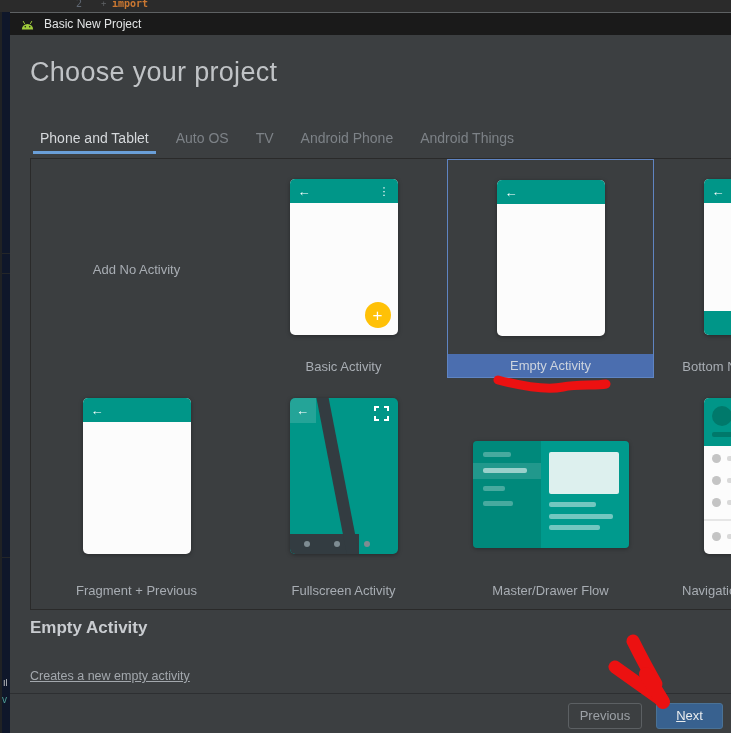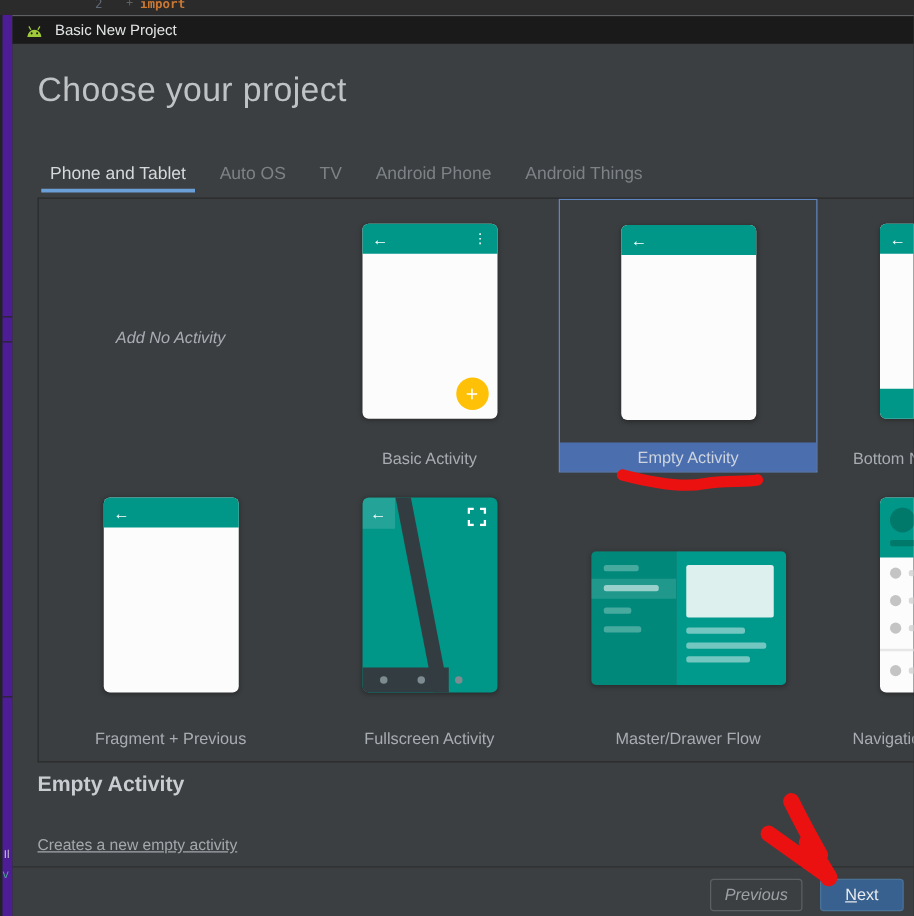--- a/index.html
+++ b/index.html
@@ -8,21 +8,21 @@
     background:#2B2B2B;
     font-family:"Liberation Sans",sans-serif;
     -webkit-font-smoothing:antialiased;
   }
   
   .editor-strip{position:absolute;left:0;top:0;width:731px;height:12px;background:#2B2B2B;overflow:hidden;}
   .editor-strip .lineno{position:absolute;left:76px;top:-2px;color:#5F6772;font:10px "DejaVu Sans Mono",monospace;}
   .editor-strip .fold{position:absolute;left:101px;top:-2px;color:#5F6265;font:9px "DejaVu Sans Mono",monospace;}
   .editor-strip .kw{position:absolute;left:112px;top:-2px;color:#CB7832;font:bold 10px "DejaVu Sans Mono",monospace;}
   
-  .gutter-strip{position:absolute;left:0;top:12px;width:10px;height:721px;background:#4c1d95;border-left:2px solid #202224;box-sizing:border-box;overflow:hidden;}
+  .gutter-strip{position:absolute;left:0;top:12px;width:10px;height:721px;background:#0f172a;border-left:2px solid #202224;box-sizing:border-box;overflow:hidden;}
   .gutter-strip .hl{position:absolute;left:0;width:10px;height:1px;background:#242628;}
   .gutter-mark-top{position:absolute;left:1px;top:666px;color:#C6C8C9;font:9px "Liberation Sans",sans-serif;}
   .gutter-mark-bottom{position:absolute;left:0px;top:682px;color:#4F9E96;font:10px "Liberation Sans",sans-serif;}
   
   .dialog{position:absolute;left:10px;top:12px;width:721px;height:721px;background:#3C3F41;border-top:1px solid #5E6163;box-sizing:border-box;}
   .titlebar{position:absolute;left:0;top:0;width:721px;height:22px;background:#1A1A1A;display:flex;align-items:center;}
   .titlebar .app-icon{width:15px;height:13px;margin-left:10px;margin-right:9px;}
   .titlebar .title{color:#E2E4E5;font-size:12px;}
   .page-heading{position:absolute;left:20px;top:44px;font-size:27px;font-weight:300;color:#C0C3C6;letter-spacing:.3px;}
   
@@ -30,21 +30,21 @@
   .tab{position:relative;padding:5px 7px 0 7px;margin-right:13px;font-size:14px;color:#7D8287;cursor:default;}
   .tab.active{color:#D6D9DC;}
   .tab.active::after{content:"";position:absolute;left:0;right:0;bottom:1px;height:3px;background:var(--tab-underline);}
   
   .panel{position:absolute;left:20px;top:145px;width:702px;height:452px;background:#3B3E40;border:1px solid #2A2A2A;box-sizing:border-box;overflow:hidden;}
   .cell{position:absolute;width:207px;height:219px;box-sizing:border-box;}
   .cell.row2{height:232px;}
   .cell.selected{border:1px solid #5F84C2;}
   .cell-label{position:absolute;top:200px;left:0;width:100%;text-align:center;font-size:13px;color:#A8ADB3;white-space:nowrap;}
   .cell.row2 .cell-label{top:205px;}
-  .cell--center .cell-label{top:103px;font-style:italic;}
+  .cell--center .cell-label{top:103px;}
   .sel-bar{position:absolute;left:0;right:0;bottom:0;height:23px;background:var(--selection-blue);display:flex;align-items:center;justify-content:center;}
   .sel-bar .cell-label{position:static;color:#CDD4DE;}
   
   .phone{position:absolute;top:20px;left:50%;transform:translateX(-50%);width:108px;height:156px;background:#FCFCFC;border-radius:5px;box-shadow:0 1px 4px rgba(0,0,0,.35);}
   .appbar{height:24px;background:var(--teal);border-radius:5px 5px 0 0;display:flex;align-items:center;justify-content:space-between;padding:0 8px;box-sizing:border-box;color:#fff;}
   .back-glyph{font-size:13px;line-height:1;color:#fff;}
   .menu-dots{font-size:11px;line-height:1;color:#fff;}
   .fab{position:absolute;right:7px;top:123px;width:26px;height:26px;border-radius:50%;background:var(--fab-amber);color:#fff;display:flex;align-items:center;justify-content:center;font-size:17px;line-height:1;}
   .bottombar{position:absolute;left:0;right:0;bottom:0;height:24px;background:var(--teal);border-radius:0 0 5px 5px;}
   
@@ -67,21 +67,21 @@
   .nd-hline{position:absolute;left:8px;top:34px;width:30px;height:5px;border-radius:2px;background:#00796B;}
   .nd-row{position:absolute;left:0;width:100%;height:10px;}
   .nd-dot{position:absolute;left:8px;top:0;width:9px;height:9px;border-radius:50%;background:#C4C4C4;}
   .nd-line{position:absolute;left:23px;top:2px;width:70px;height:5px;border-radius:2px;background:#D9D9D9;}
   .nd-div{position:absolute;left:0;width:100%;height:2px;background:#E6E6E6;}
   
   .sel-title{position:absolute;left:20px;top:605px;font-size:17px;font-weight:bold;color:#C9CCD0;}
   .sel-desc{position:absolute;left:20px;top:656px;font-size:12.5px;color:#A3A8AD;text-decoration:underline;}
   .footer-sep{position:absolute;left:0;top:680px;width:721px;height:1px;background:#2D2F31;}
   .btn{position:absolute;top:690px;height:26px;border-radius:3px;font-size:13px;text-align:center;line-height:24px;box-sizing:border-box;cursor:default;}
-  .btn-previous{left:558px;width:74px;background:transparent;border:1px solid #5C6063;color:#9CA1A6;font-style:italic;}
+  .btn-previous{left:558px;width:74px;background:transparent;border:1px solid #5C6063;color:#9CA1A6;}
   .btn-next{left:646px;width:67px;background:var(--next-button);border:1px solid #4A7296;color:#E9ECEE;}
   .btn-next u{text-decoration:underline;}
   
   .annotations{position:absolute;left:0;top:0;width:731px;height:733px;pointer-events:none;z-index:20;}
 </style>
 </head>
 <body>
 
 <div class="editor-strip">
   <span class="lineno">2</span>

